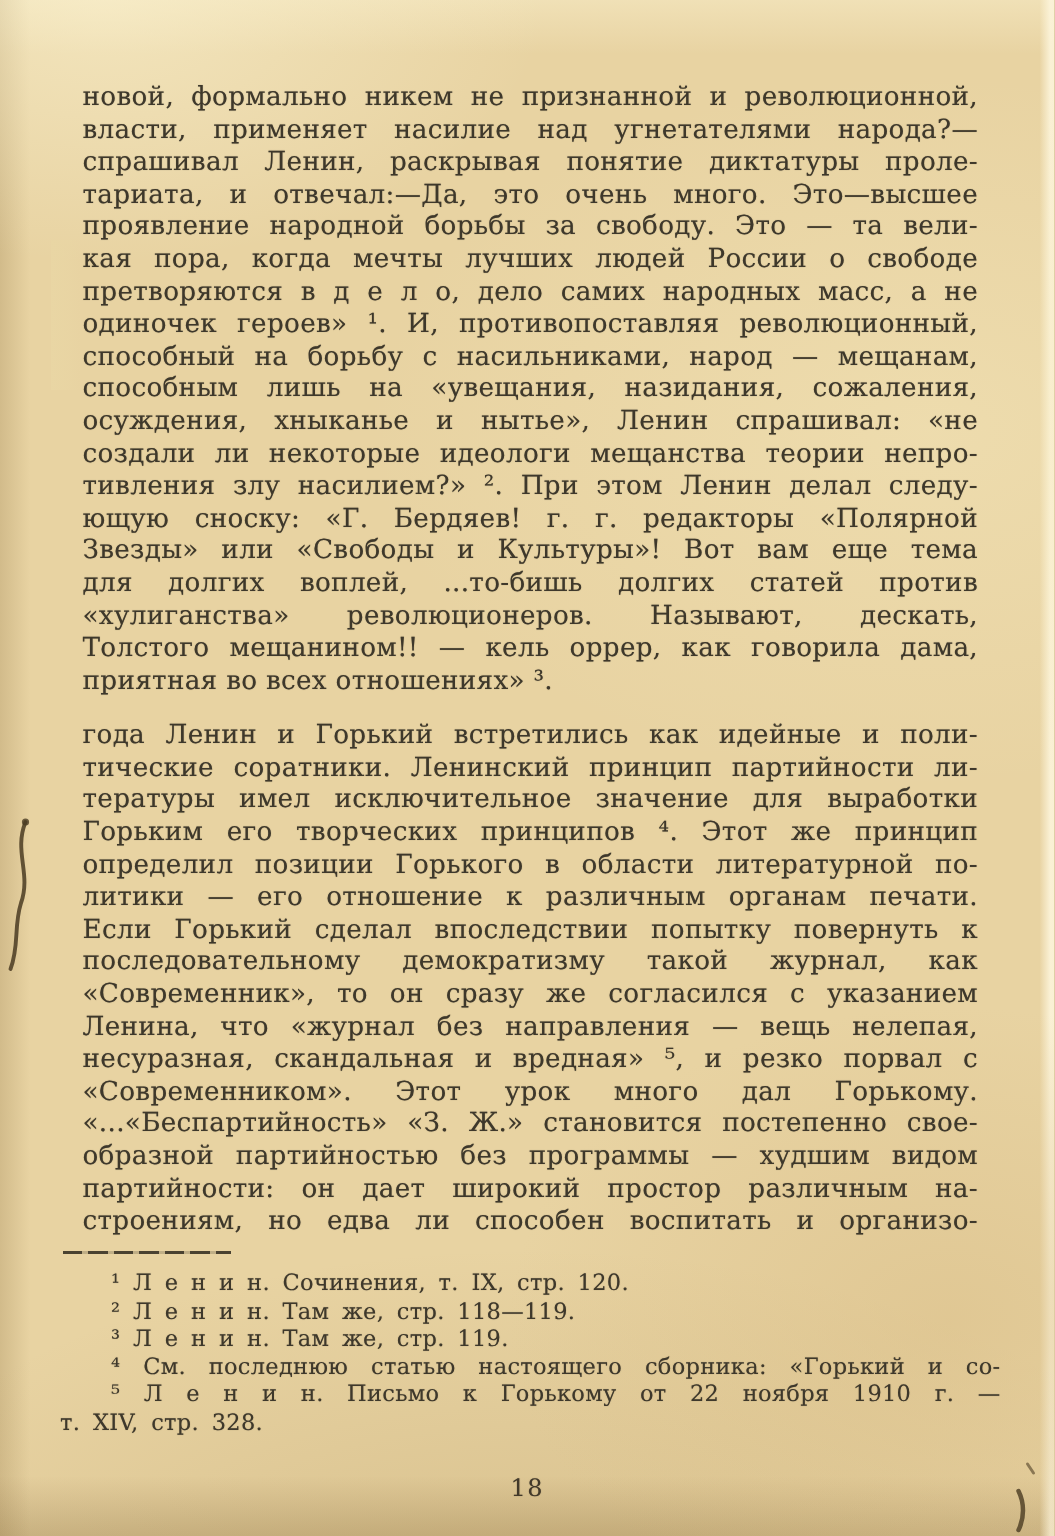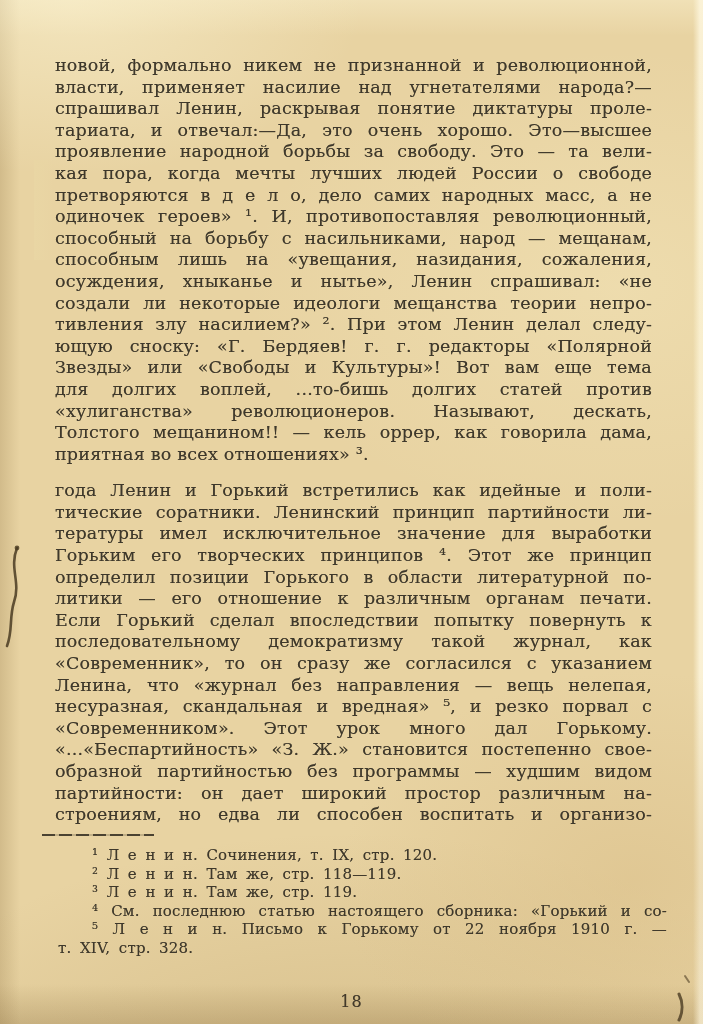--- a/index.html
+++ b/index.html
@@ -57,55 +57,53 @@
   }
   .fn-line {
     font-size: 15px;
     line-height: 18.6px;
     height: 18.6px;
     overflow: hidden;
     letter-spacing: 0.2px;
     word-spacing: 3.5px;
     text-align: left;
     text-align-last: left;
-    margin-left: 18px;
   }
   .fn-first { text-indent: 34px; }
   .fn-just { text-align: justify; text-align-last: justify; }
 
   .page-number {
     position: absolute;
     top: 982px; left: 0; right: 0;
     text-align: center;
     font-size: 16px;
     letter-spacing: 1px;
     color: #42392a;
     text-shadow: 0 0 0.6px rgba(62,56,43,0.5);
-    margin-top: 10px;
   }
 
   .artifact { position: absolute; pointer-events: none; }
   .fade-patch {
     left: 34px; top: 160px; width: 20px; height: 100px;
     background: linear-gradient(to right, rgba(233,214,164,0.95), rgba(233,214,164,0.55) 55%, rgba(233,214,164,0));
   }
   .squiggle { left: 0px; top: 542px; }
   .corner-marks { right: 0px; top: 948px; }
 </style>
 </head>
 <body>
 
 <div class="page">
 
   <div class="text-block">
     <div class="para">
         <div class="line">новой, формально никем не признанной и революционной,</div>
         <div class="line">власти, применяет насилие над угнетателями народа?—</div>
         <div class="line">спрашивал Ленин, раскрывая понятие диктатуры проле-</div>
-        <div class="line">тариата, и отвечал:—Да, это очень хорошо. Это—высшее</div>
+        <div class="line">тариата, и отвечал:—Да, это очень много. Это—высшее</div>
         <div class="line">проявление народной борьбы за свободу. Это — та вели-</div>
         <div class="line">кая пора, когда мечты лучших людей России о свободе</div>
         <div class="line">претворяются в д е л о, дело самих народных масс, а не</div>
         <div class="line">одиночек героев» ¹. И, противопоставляя революционный,</div>
         <div class="line">способный на борьбу с насильниками, народ — мещанам,</div>
         <div class="line">способным лишь на «увещания, назидания, сожаления,</div>
         <div class="line">осуждения, хныканье и нытье», Ленин спрашивал: «не</div>
         <div class="line">создали ли некоторые идеологи мещанства теории непро-</div>
         <div class="line">тивления злу насилием?» ². При этом Ленин делал следу-</div>
         <div class="line">ющую сноску: «Г. Бердяев! г. г. редакторы «Полярной</div>

